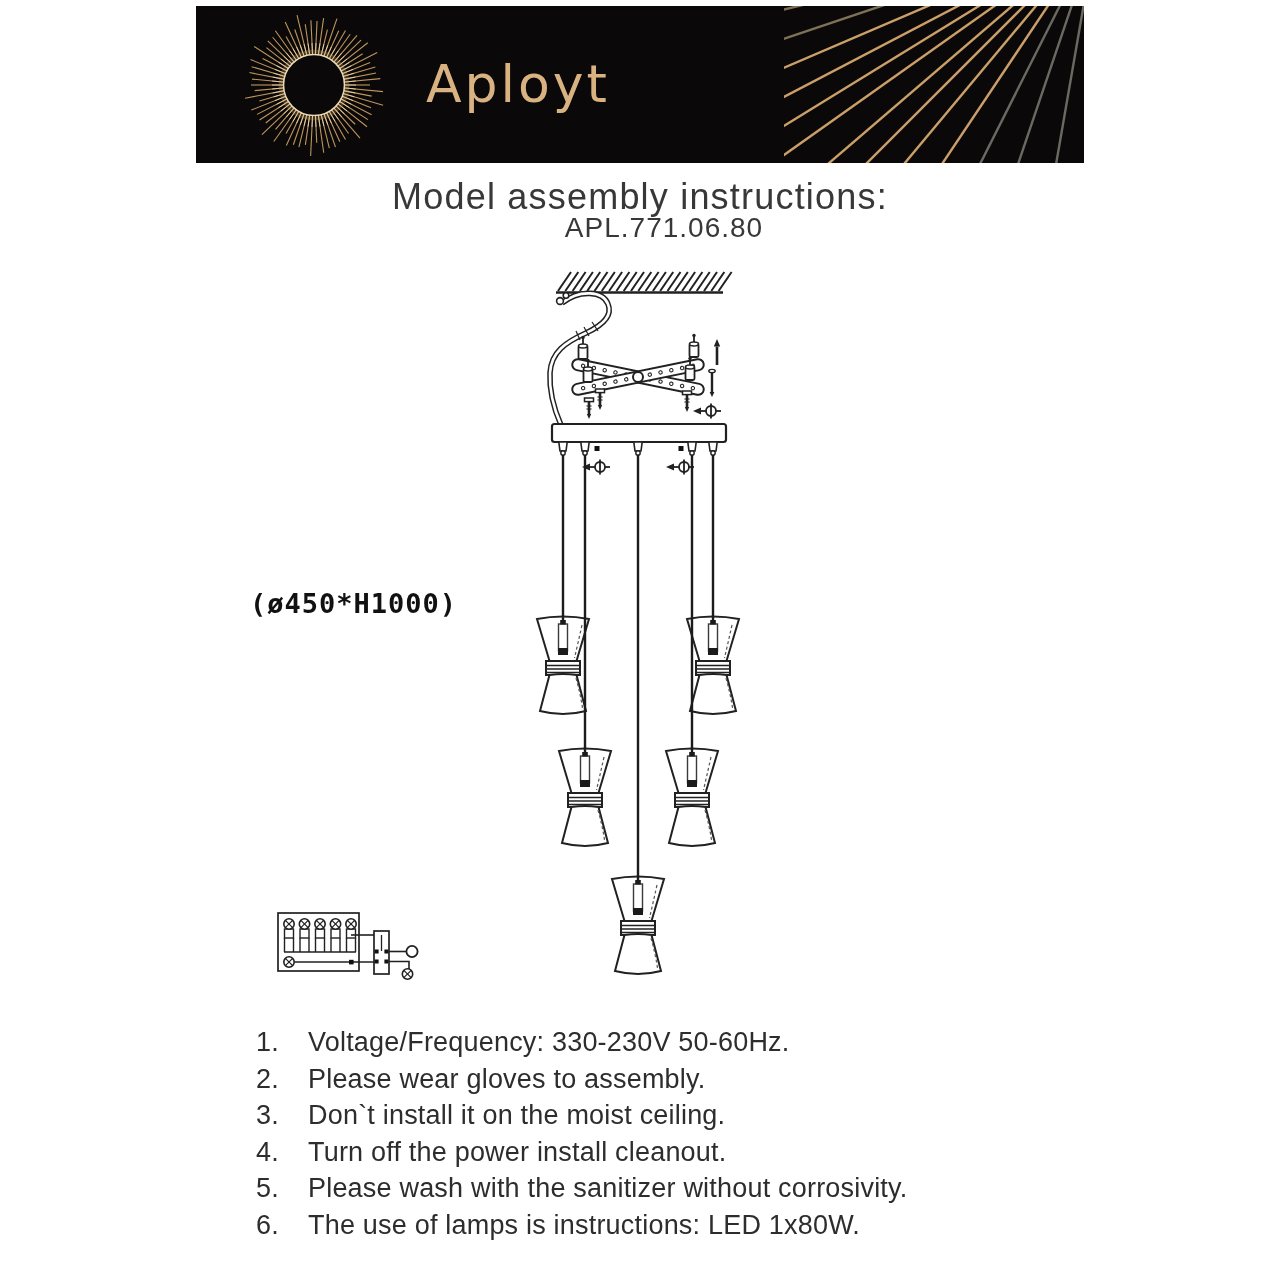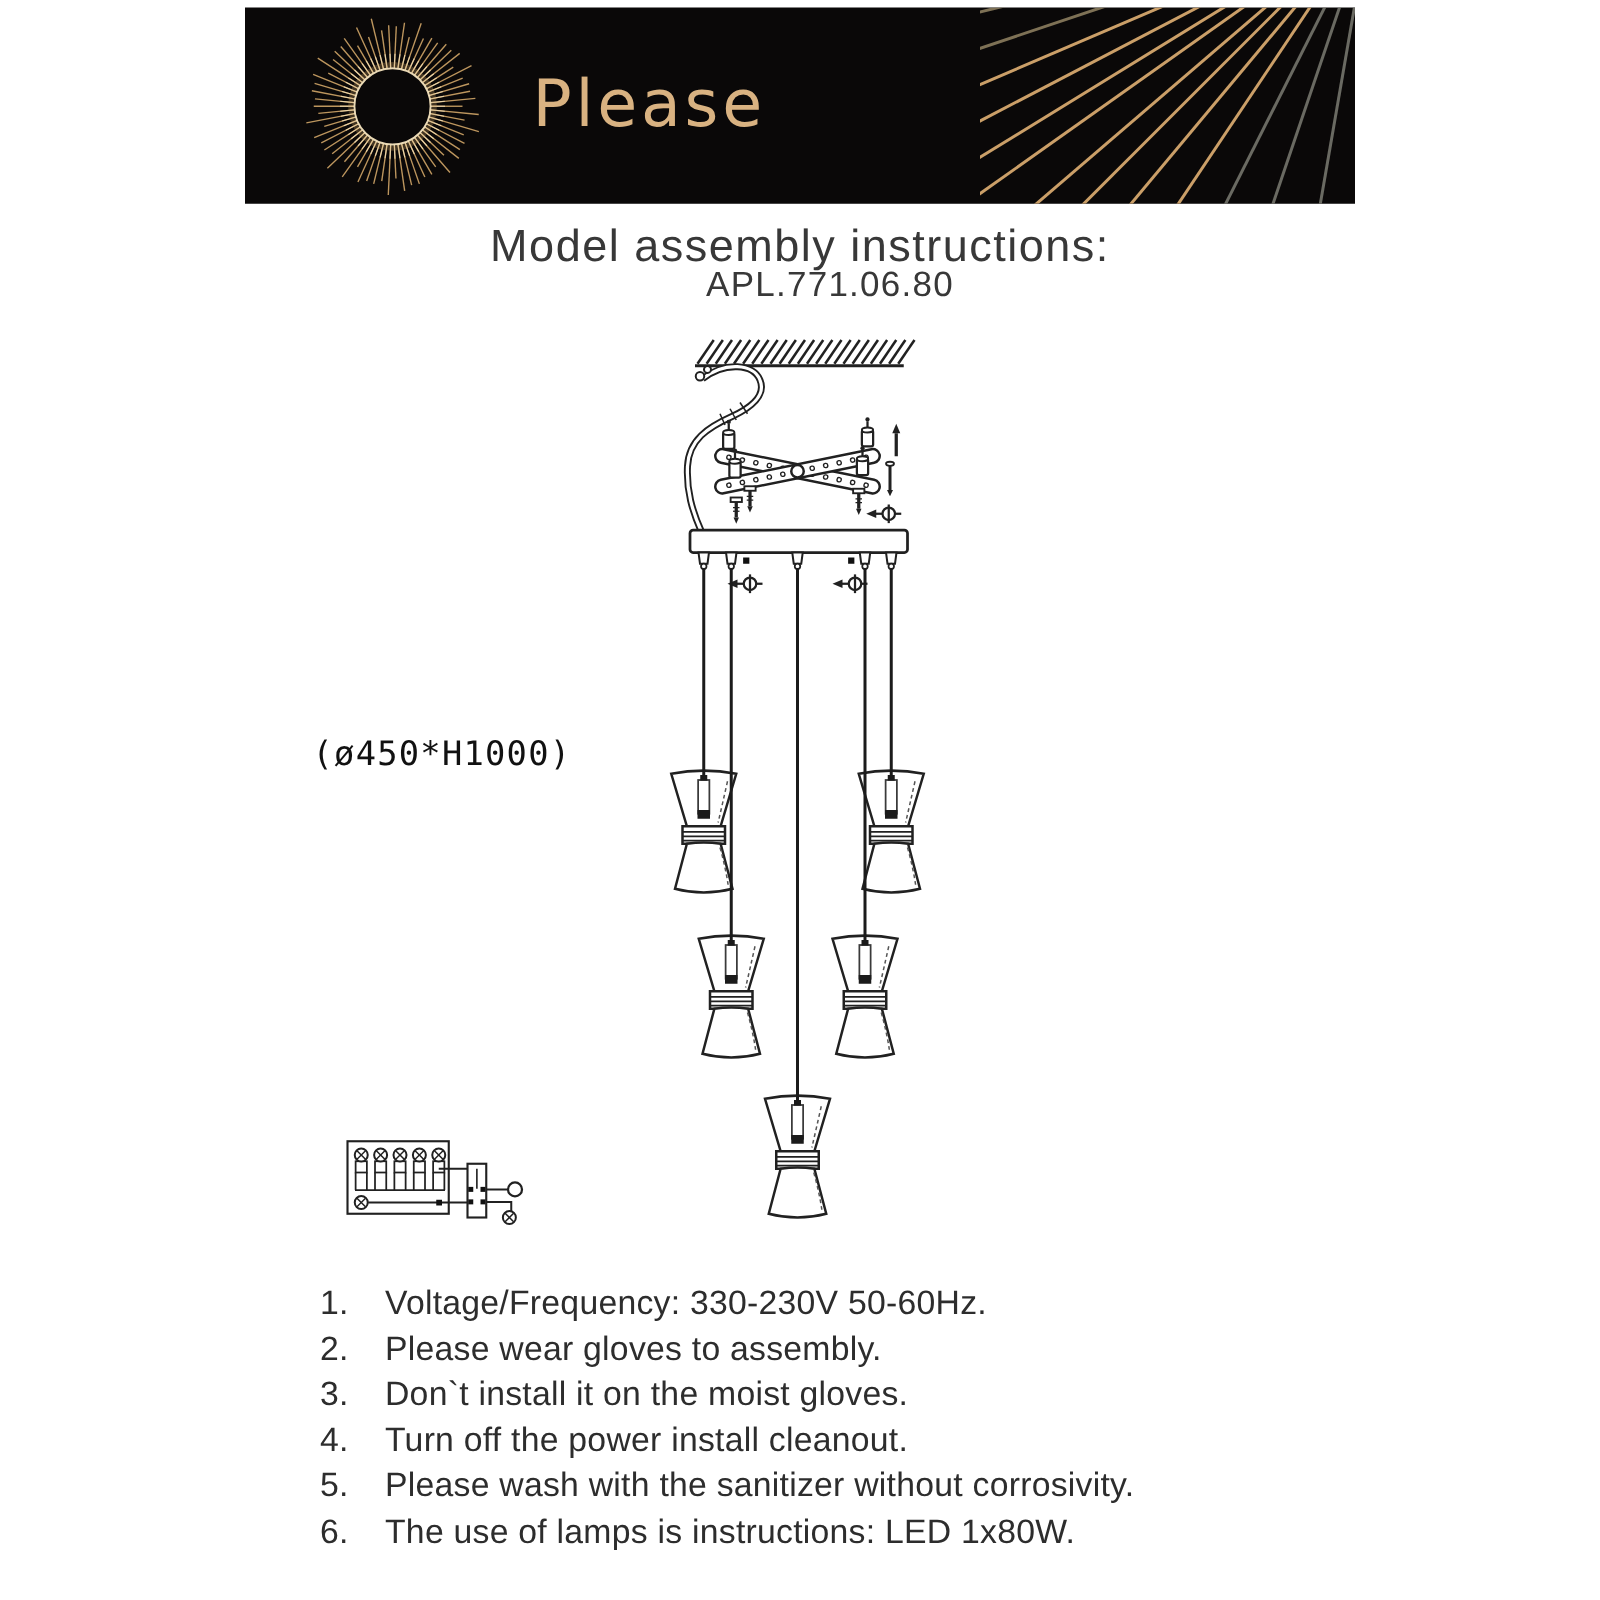--- a/index.html
+++ b/index.html
@@ -11,21 +11,21 @@
   .brand{position:absolute;left:230px;top:46px;font-family:"DejaVu Sans",sans-serif;
          font-size:52px;line-height:64px;color:#d9b281;letter-spacing:3px;font-weight:400;}
   .corner-svg{position:absolute;right:0;top:0;}
   
   .title-line1{position:absolute;left:0;top:176px;width:1280px;text-align:center;
                font-size:36px;letter-spacing:1.2px;color:#383838;}
   .title-line2{position:absolute;left:0;top:212px;width:1280px;text-align:center;
                font-size:28px;letter-spacing:1px;color:#383838;padding-left:24px;}
   
   .dimension{position:absolute;left:250px;top:588px;font-family:"DejaVu Sans Mono",monospace;
-             font-weight:normal;font-size:27px;letter-spacing:1px;color:#111;}
+             font-weight:bold;font-size:27px;letter-spacing:1px;color:#111;}
   
   .diagram{position:absolute;left:250px;top:258px;}
   
   .instructions{position:absolute;left:256px;top:1024px;width:840px;list-style:none;margin:0;padding:0;}
   .instructions li{display:flex;font-size:27px;line-height:36.5px;color:#2d2d2d;letter-spacing:0.2px;}
   .instructions .num{width:52px;flex:0 0 52px;}
   .instructions .txt{flex:1;}
 </style>
 </head>
 <body>
@@ -165,21 +165,21 @@
           <line x1="111.26453569524217" y1="70.40715701633638" x2="122.29870489180888" y2="67.16723261265994" stroke="#f0dcb2" stroke-width="0.9" opacity="0.9"></line>
           <line x1="112.43978961514391" y1="73.13321142482727" x2="144.05789366700304" y2="67.03932135642205" stroke="#c79e63" stroke-width="1.1" opacity="0.95"></line>
           <line x1="111.94882526651256" y1="73.22783704700748" x2="123.24100528503368" y2="71.05144773686276" stroke="#f0dcb2" stroke-width="0.9" opacity="0.9"></line>
           <line x1="112.85962959976561" y1="76.05326265757031" x2="148.29843004336743" y2="72.66926751594139" stroke="#c79e63" stroke-width="1.1" opacity="0.95"></line>
           <line x1="112.36189363847907" y1="76.1007906792224" x2="123.80982074806954" y2="75.0076461812243" stroke="#f0dcb2" stroke-width="0.9" opacity="0.9"></line>
         </g>
       <circle cx="82" cy="79" r="30" fill="#0a0808"></circle>
       <circle cx="82" cy="79" r="30.5" fill="none" stroke="#f4e3bd" stroke-width="1.6" opacity="0.95"></circle>
       <circle cx="82" cy="79" r="33.5" fill="none" stroke="#c79e63" stroke-width="4" opacity="0.30"></circle>
     </svg>
-    <div class="brand">Please</div>
+    <div class="brand">Aployt</div>
     <svg class="corner-svg" width="300" height="157" viewBox="0 0 300 157">
       <g id="corner-g">
           <line x1="312" y1="-72" x2="-10" y2="6" stroke="#9b8c6a" stroke-width="2.4" opacity="0.8"></line>
           <line x1="312" y1="-72" x2="-10" y2="36" stroke="#9b8c6a" stroke-width="2.4" opacity="0.8"></line>
           <line x1="312" y1="-72" x2="-10" y2="66" stroke="#d6a86e" stroke-width="2.4" opacity="0.95"></line>
           <line x1="312" y1="-72" x2="-10" y2="96" stroke="#d6a86e" stroke-width="2.4" opacity="0.95"></line>
           <line x1="312" y1="-72" x2="-10" y2="126" stroke="#d6a86e" stroke-width="2.4" opacity="0.95"></line>
           <line x1="312" y1="-72" x2="-10" y2="156" stroke="#d6a86e" stroke-width="2.4" opacity="0.95"></line>
           <line x1="312" y1="-72" x2="30" y2="170" stroke="#d6a86e" stroke-width="2.4" opacity="0.95"></line>
           <line x1="312" y1="-72" x2="70" y2="170" stroke="#d6a86e" stroke-width="2.4" opacity="0.95"></line>
@@ -409,21 +409,21 @@
     <li>
       <span class="num">1.</span>
       <span class="txt">Voltage/Frequency: 330-230V 50-60Hz.</span>
     </li>
     <li>
       <span class="num">2.</span>
       <span class="txt">Please wear gloves to assembly.</span>
     </li>
     <li>
       <span class="num">3.</span>
-      <span class="txt">Don`t install it on the moist gloves.</span>
+      <span class="txt">Don`t install it on the moist ceiling.</span>
     </li>
     <li>
       <span class="num">4.</span>
       <span class="txt">Turn off the power install cleanout.</span>
     </li>
     <li>
       <span class="num">5.</span>
       <span class="txt">Please wash with the sanitizer without corrosivity.</span>
     </li>
     <li>

